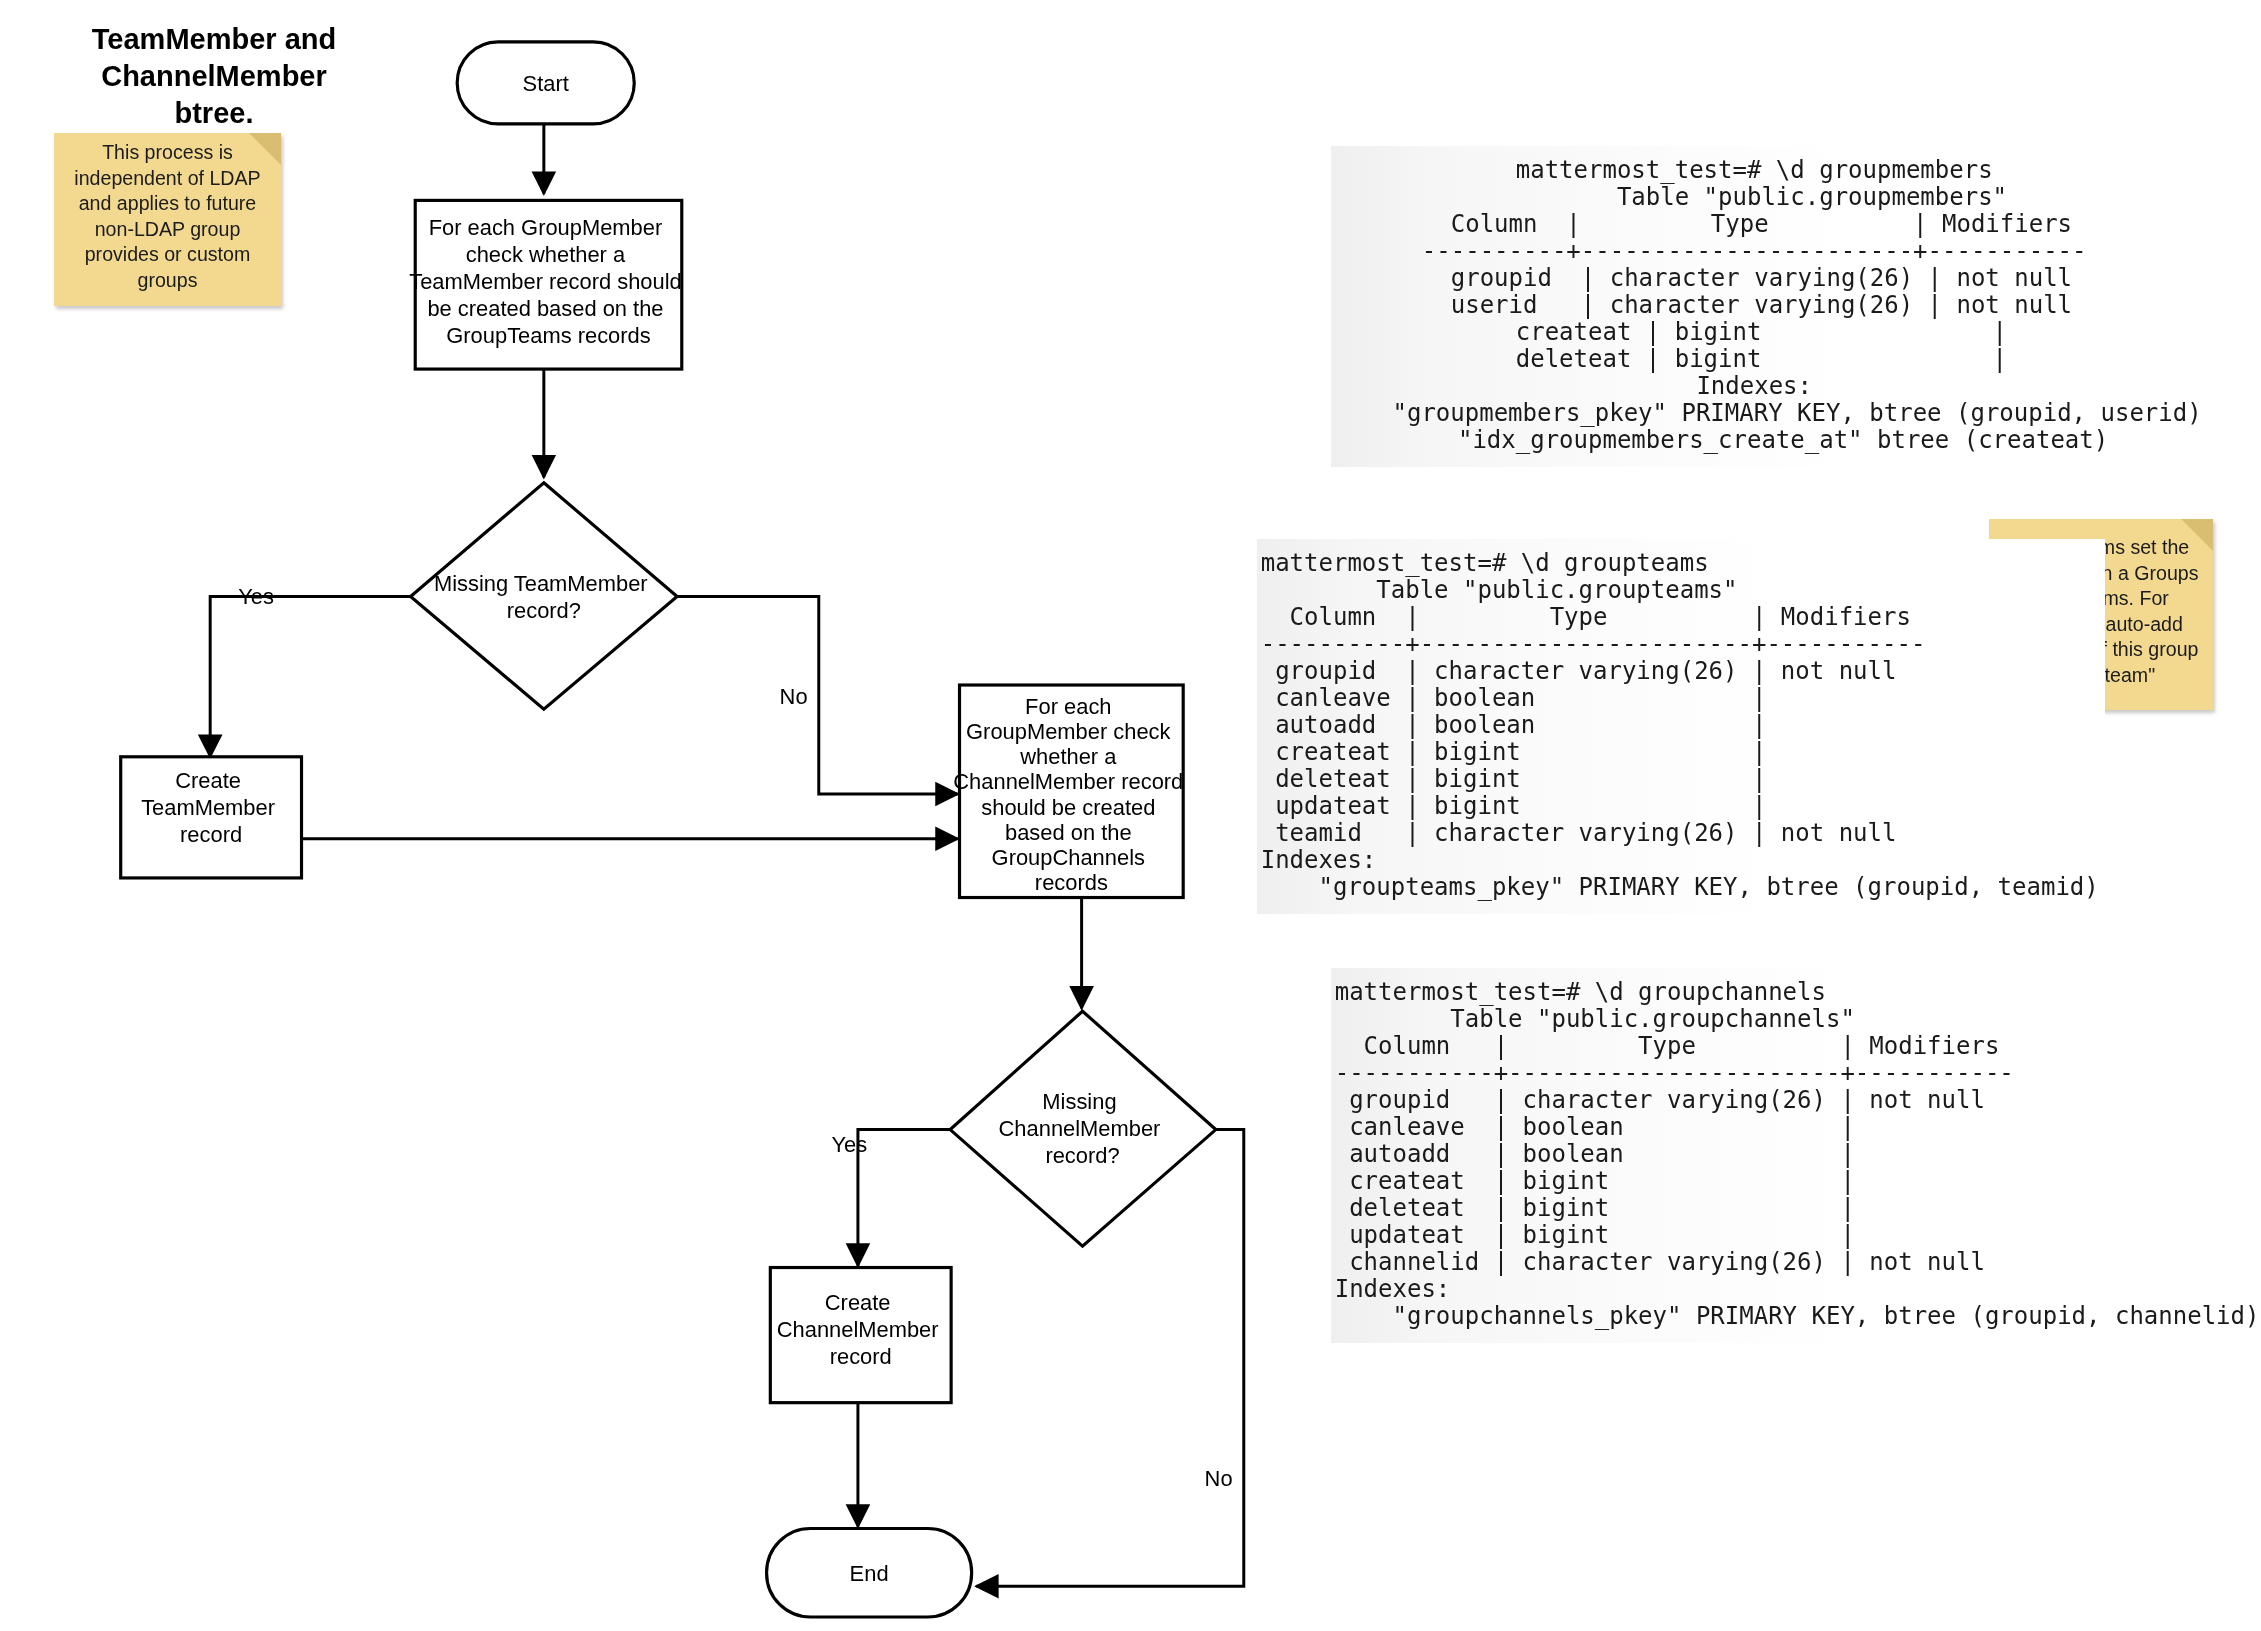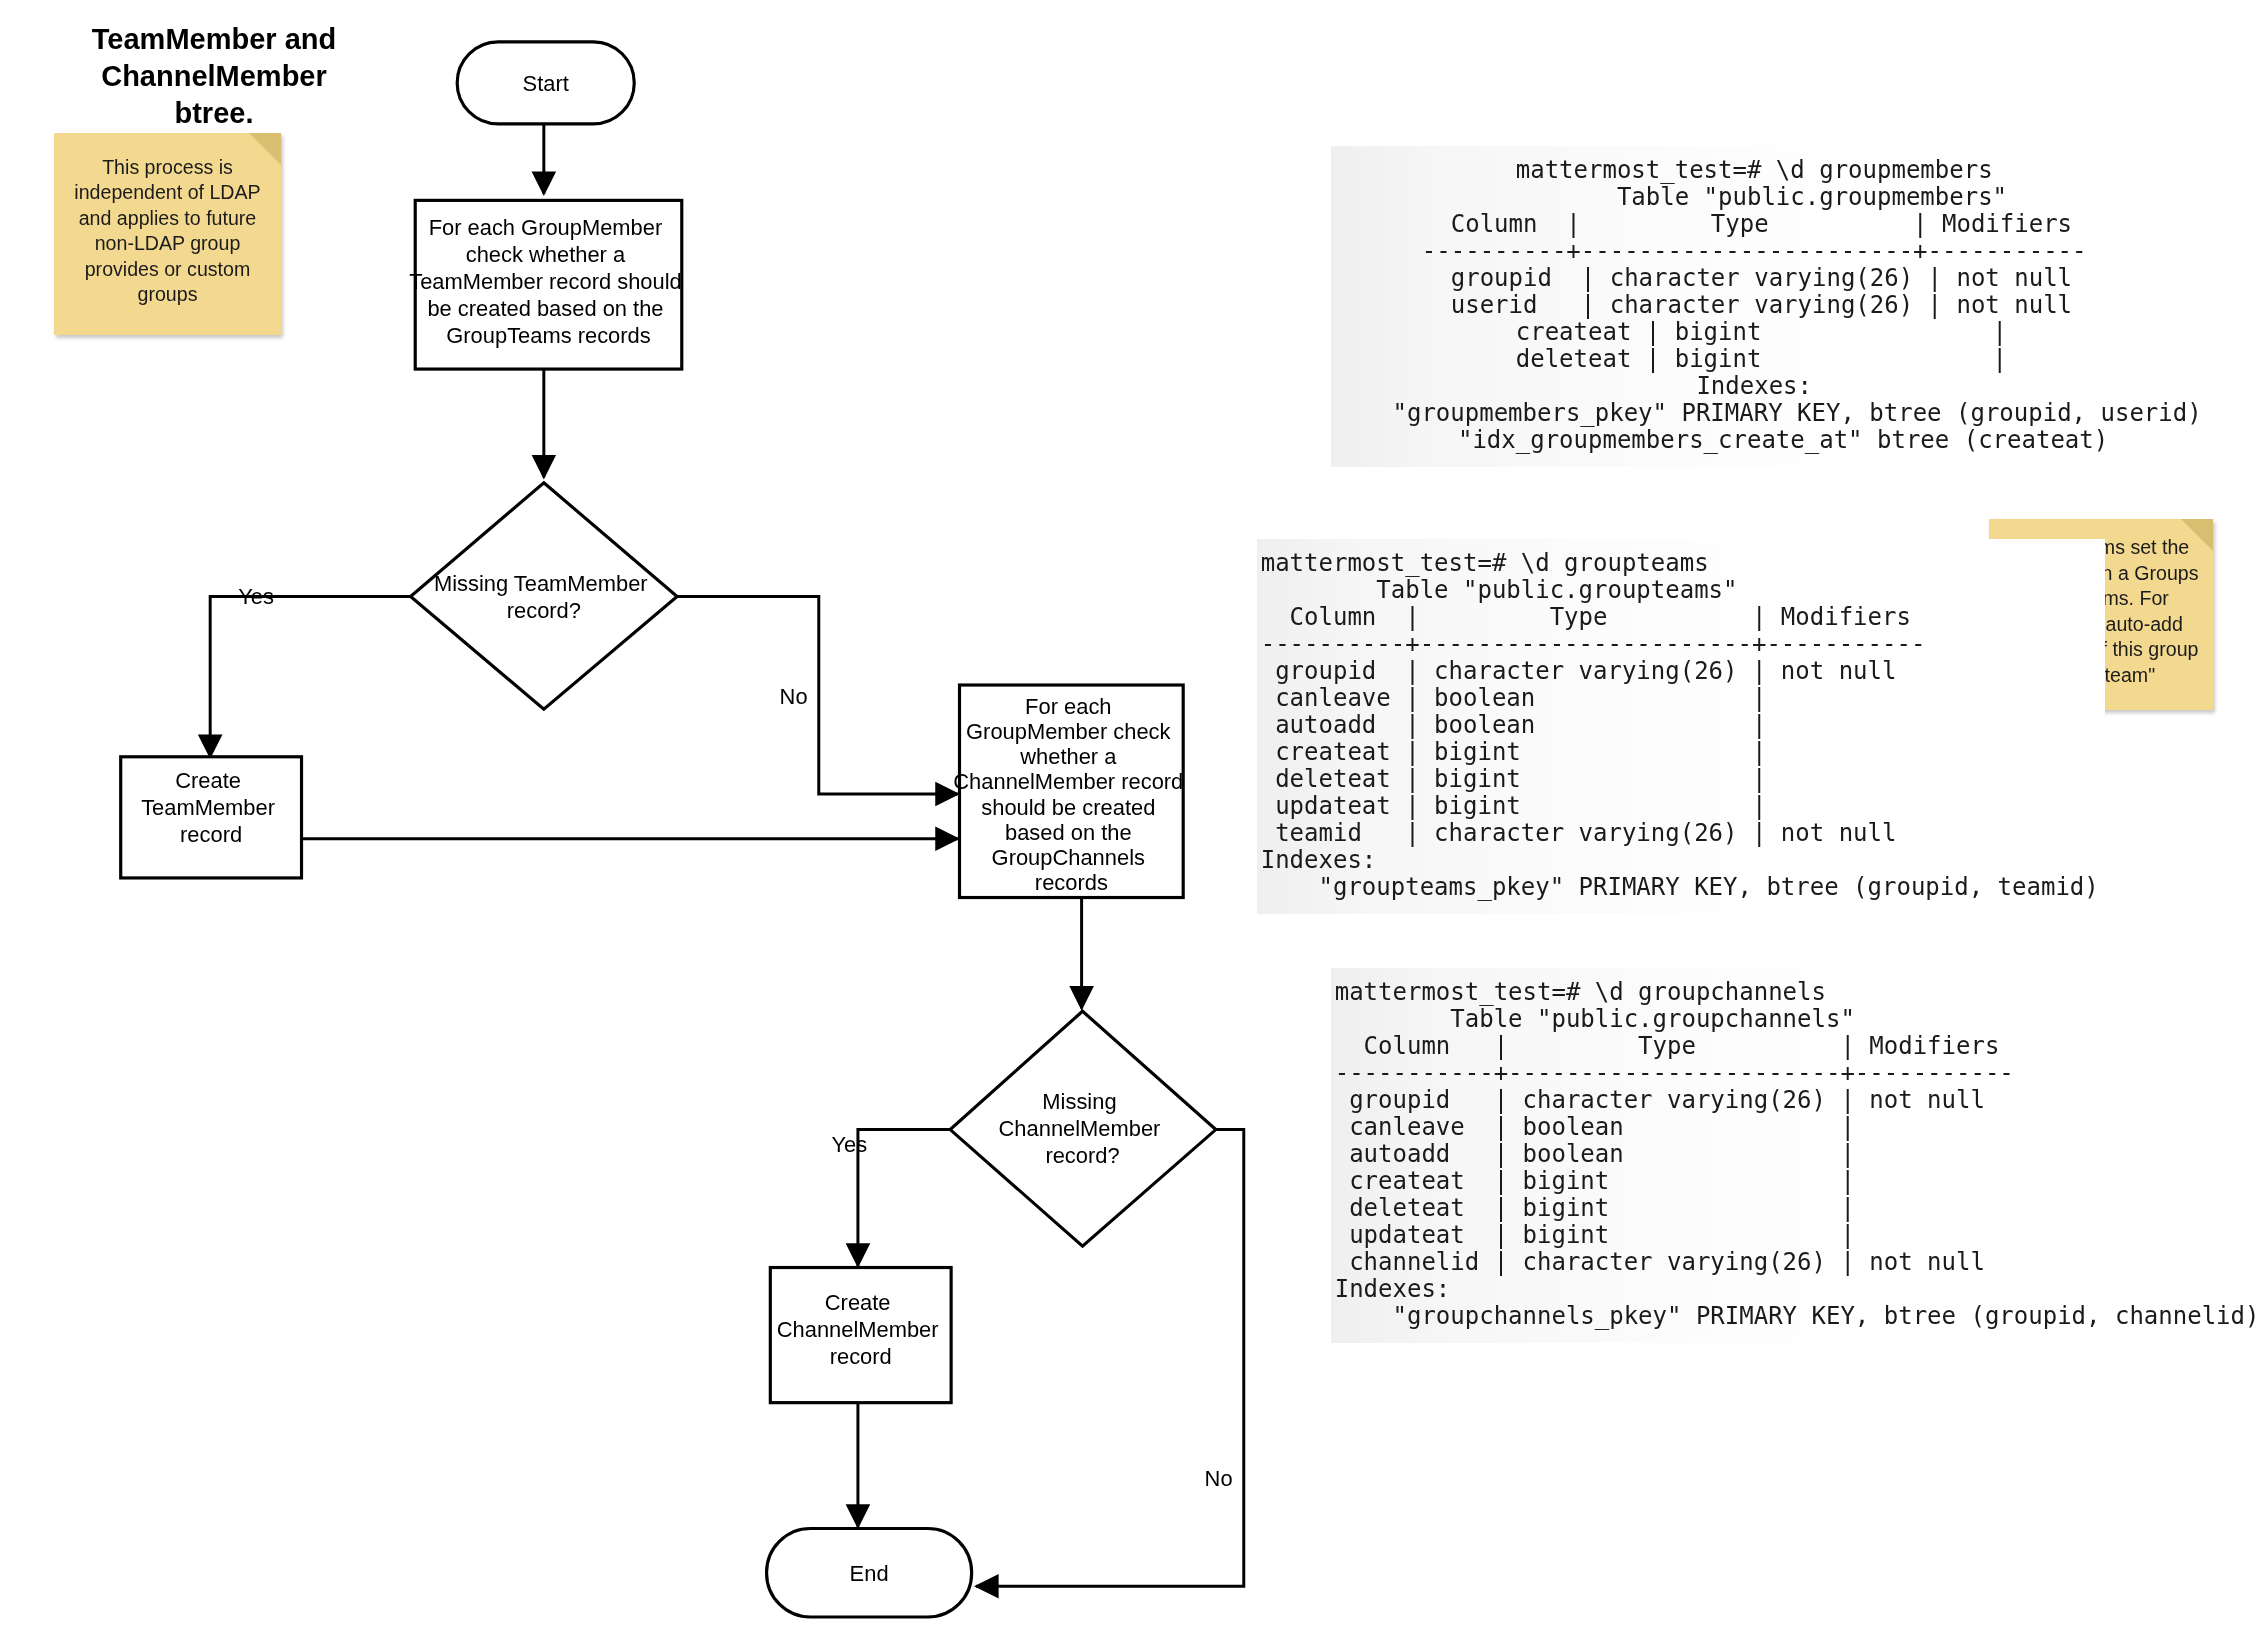--- a/index.html
+++ b/index.html
@@ -86,21 +86,21 @@
     font-size: 23.5px;
     fill: #000000;
   }
 </style>
 </head>
 <body>
 
 <div class="diagram-title">TeamMember and
 ChannelMember btree.</div>
 
-<div class="sticky" style="left:54px; top:133px; width:227px; height:202px;">
+<div class="sticky" style="left:54px; top:133px; width:227px; height:173px;">
   <span class="fold"></span>
   <span>This process is
 independent of LDAP
 and applies to future
 non-LDAP group
 provides or custom
 groups</span>
 </div>
 
 <div class="sticky" style="left:1989px; top:519px; width:224px; height:191px;">

